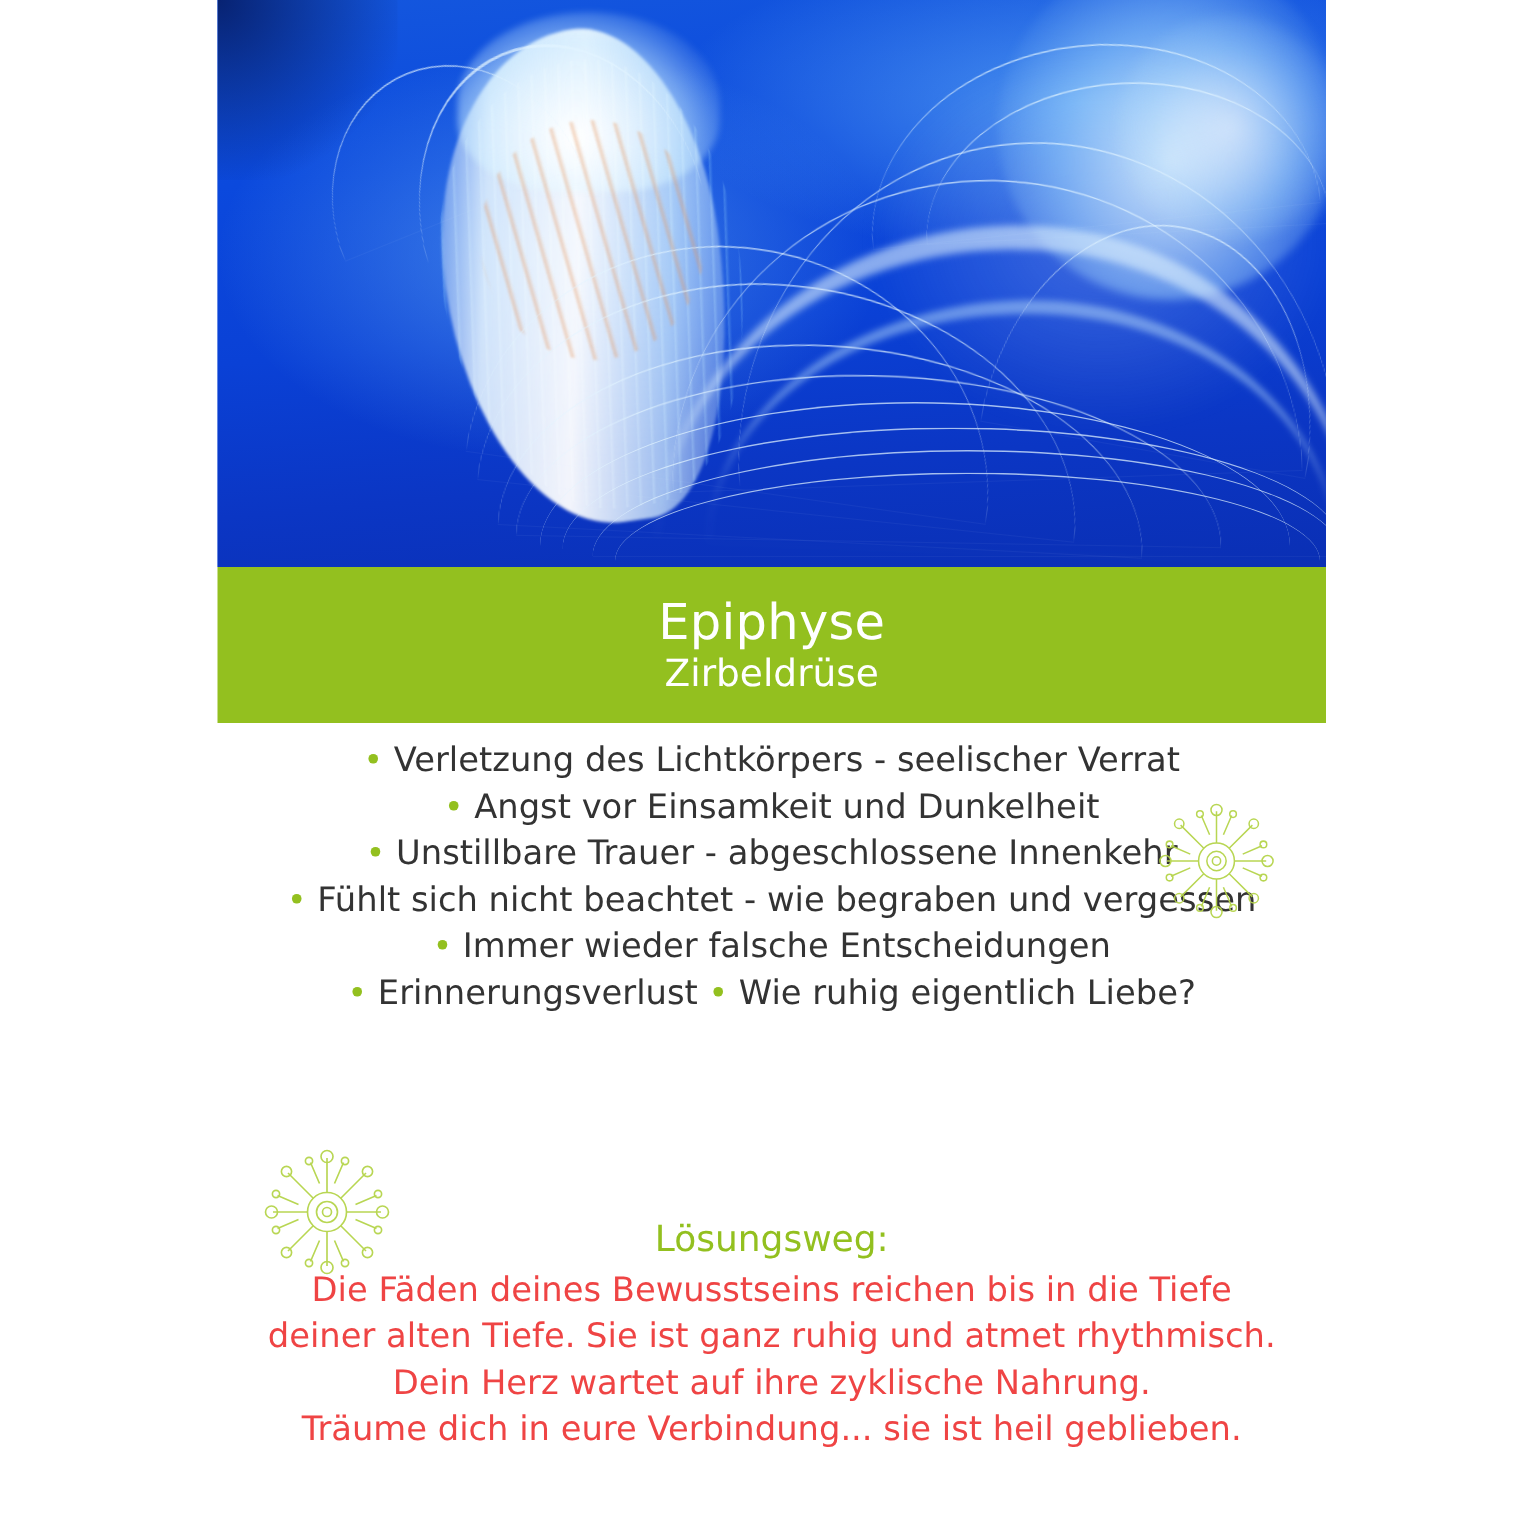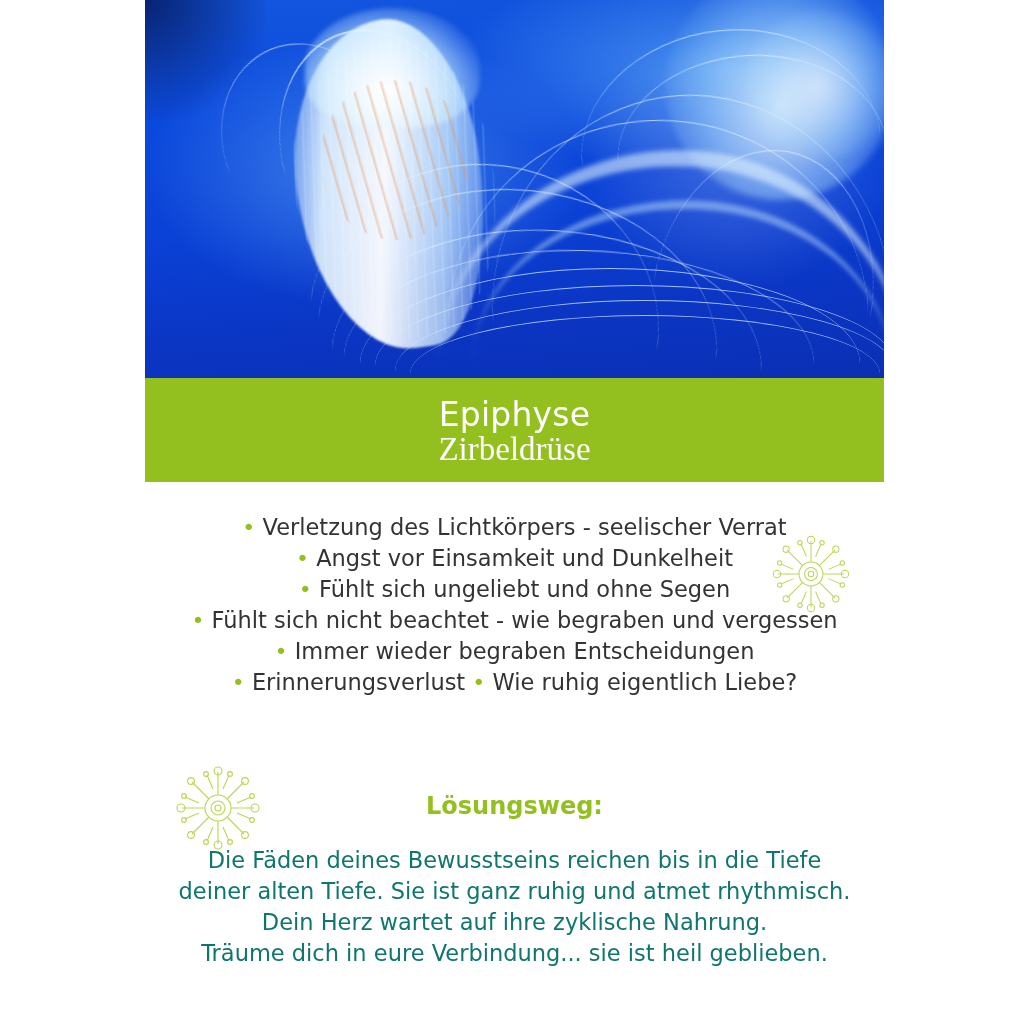--- a/index.html
+++ b/index.html
@@ -174,62 +174,61 @@
     flex-direction: column;
     align-items: center;
     justify-content: center;
   }
   .title-main {
     font-size: 33px;
     line-height: 38px;
     letter-spacing: 0.2px;
   }
   .title-sub {
-    font-size: 33px;
+    font-size: 25px;
     line-height: 30px;
-    font-family: Liberation Serif, serif;
   }
 
   
   .symptoms {
     position: absolute;
     left: 145px;
-    top: 512px;
+    top: 492px;
     width: 739px;
     text-align: center;
     color: #333333;
     font-size: 22.5px;
     line-height: 31px;
   }
   .sym-line {
     white-space: nowrap;
   }
   .bullet {
     color: #93c01f;
     font-size: 22px;
   }
 
   
   .solution-title {
     position: absolute;
     left: 145px;
-    top: 792px;
+    top: 812px;
     width: 739px;
     text-align: center;
     color: #93c01f;
     font-size: 24px;
-    font-weight: bold;
+    font-weight: normal;
   }
   .solution-text {
     position: absolute;
     left: 145px;
     top: 845px;
     width: 739px;
     text-align: center;
-    color: #0f766e;
+    color: #ef4444;
     font-size: 22.5px;
     line-height: 31px;
   }
 
   
   .orna {
     position: absolute;
     color: #b5d44a;
     opacity: 0.95;
   }
@@ -282,29 +281,29 @@
     <div class="sym-line">
       <span class="bullet">•</span>
       <span>Verletzung des Lichtkörpers - seelischer Verrat</span>
     </div>
     <div class="sym-line">
       <span class="bullet">•</span>
       <span>Angst vor Einsamkeit und Dunkelheit</span>
     </div>
     <div class="sym-line">
       <span class="bullet">•</span>
-      <span>Fühlt sich ungeliebt und ohne Segen</span>
+      <span>Unstillbare Trauer - abgeschlossene Innenkehr</span>
     </div>
     <div class="sym-line">
       <span class="bullet">•</span>
       <span>Fühlt sich nicht beachtet - wie begraben und vergessen</span>
     </div>
     <div class="sym-line">
       <span class="bullet">•</span>
-      <span>Immer wieder begraben Entscheidungen</span>
+      <span>Immer wieder falsche Entscheidungen</span>
     </div>
     <div class="sym-line">
       <span class="bullet">•</span>
       <span>Erinnerungsverlust</span>
       <span class="bullet">•</span>
       <span>Wie ruhig eigentlich Liebe?</span>
     </div>
   </div>
 
   <div class="orna" style="left:765px; top:528px;">

